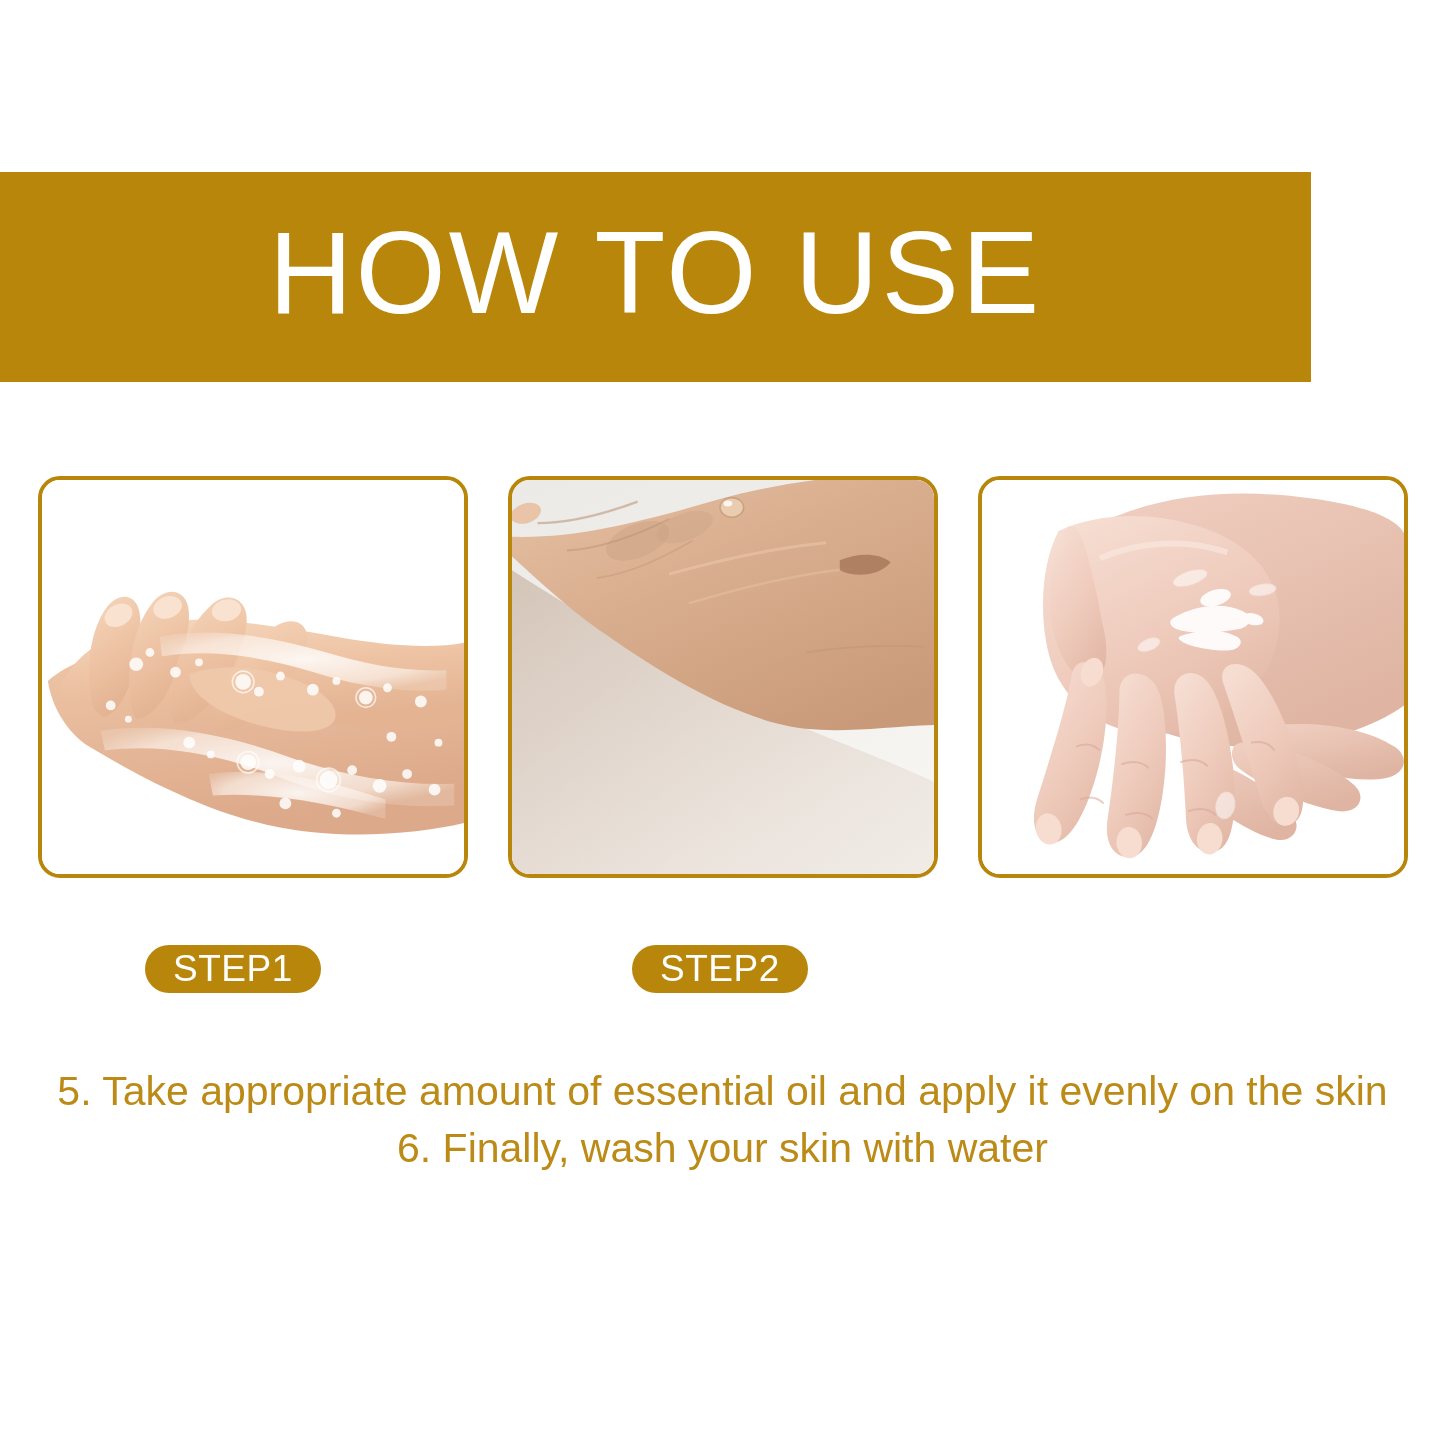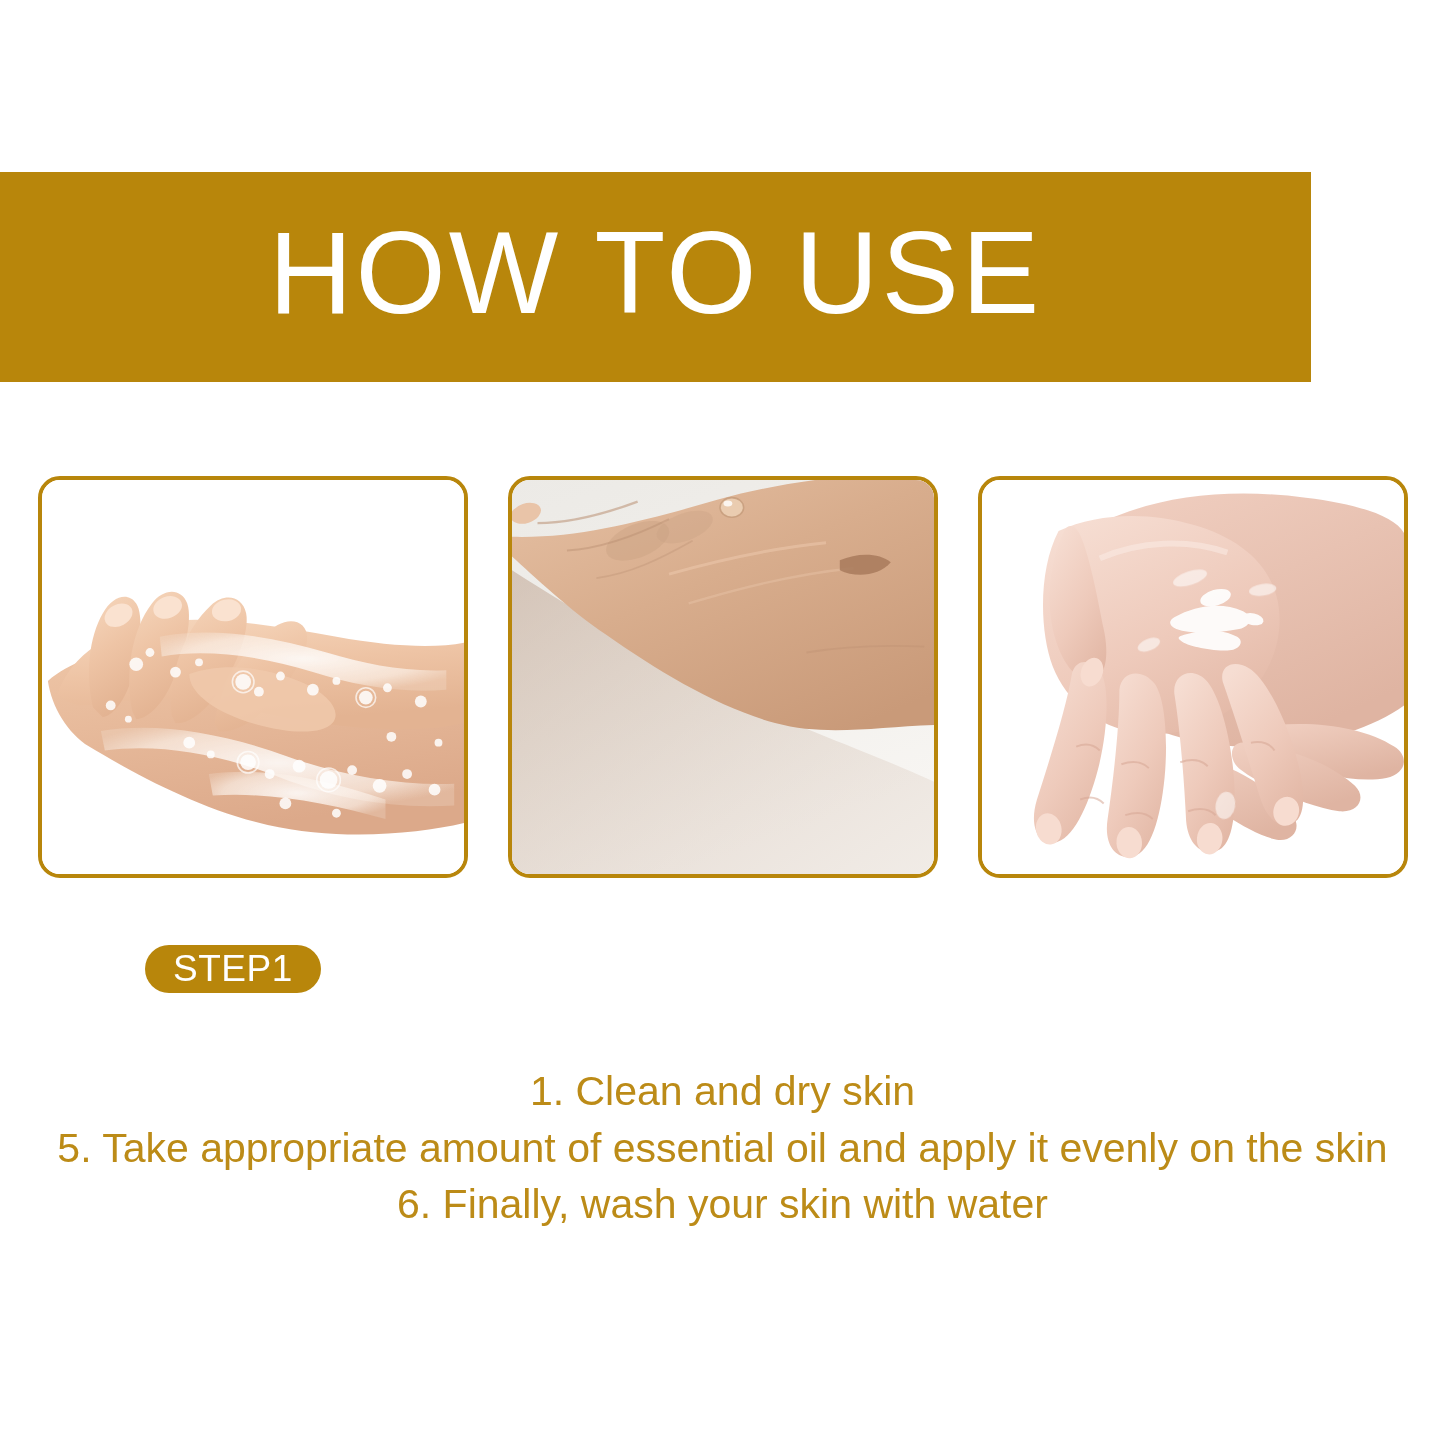--- a/index.html
+++ b/index.html
@@ -310,19 +310,19 @@
         <ellipse cx="248" cy="332" rx="10" ry="14" transform="rotate(10 248 332)"></ellipse>
       </g>
 
       <path d="M120,80 C160,62 210,60 250,74" stroke="#fbeee8" stroke-width="6" fill="none" opacity="0.5"></path>
     </svg>
   </div>
 </div>
 
 <div id="step-badges">
   <div class="step-badge b1">STEP1</div>
+  <div class="step-badge b2">STEP2</div>
 </div>
 
 <div id="instructions">
-  <div class="instruction-line">1. Clean and dry skin</div>
   <div class="instruction-line">5. Take appropriate amount of essential oil and apply it evenly on the skin</div>
   <div class="instruction-line">6. Finally, wash your skin with water</div>
 </div>
 
 </body></html>

